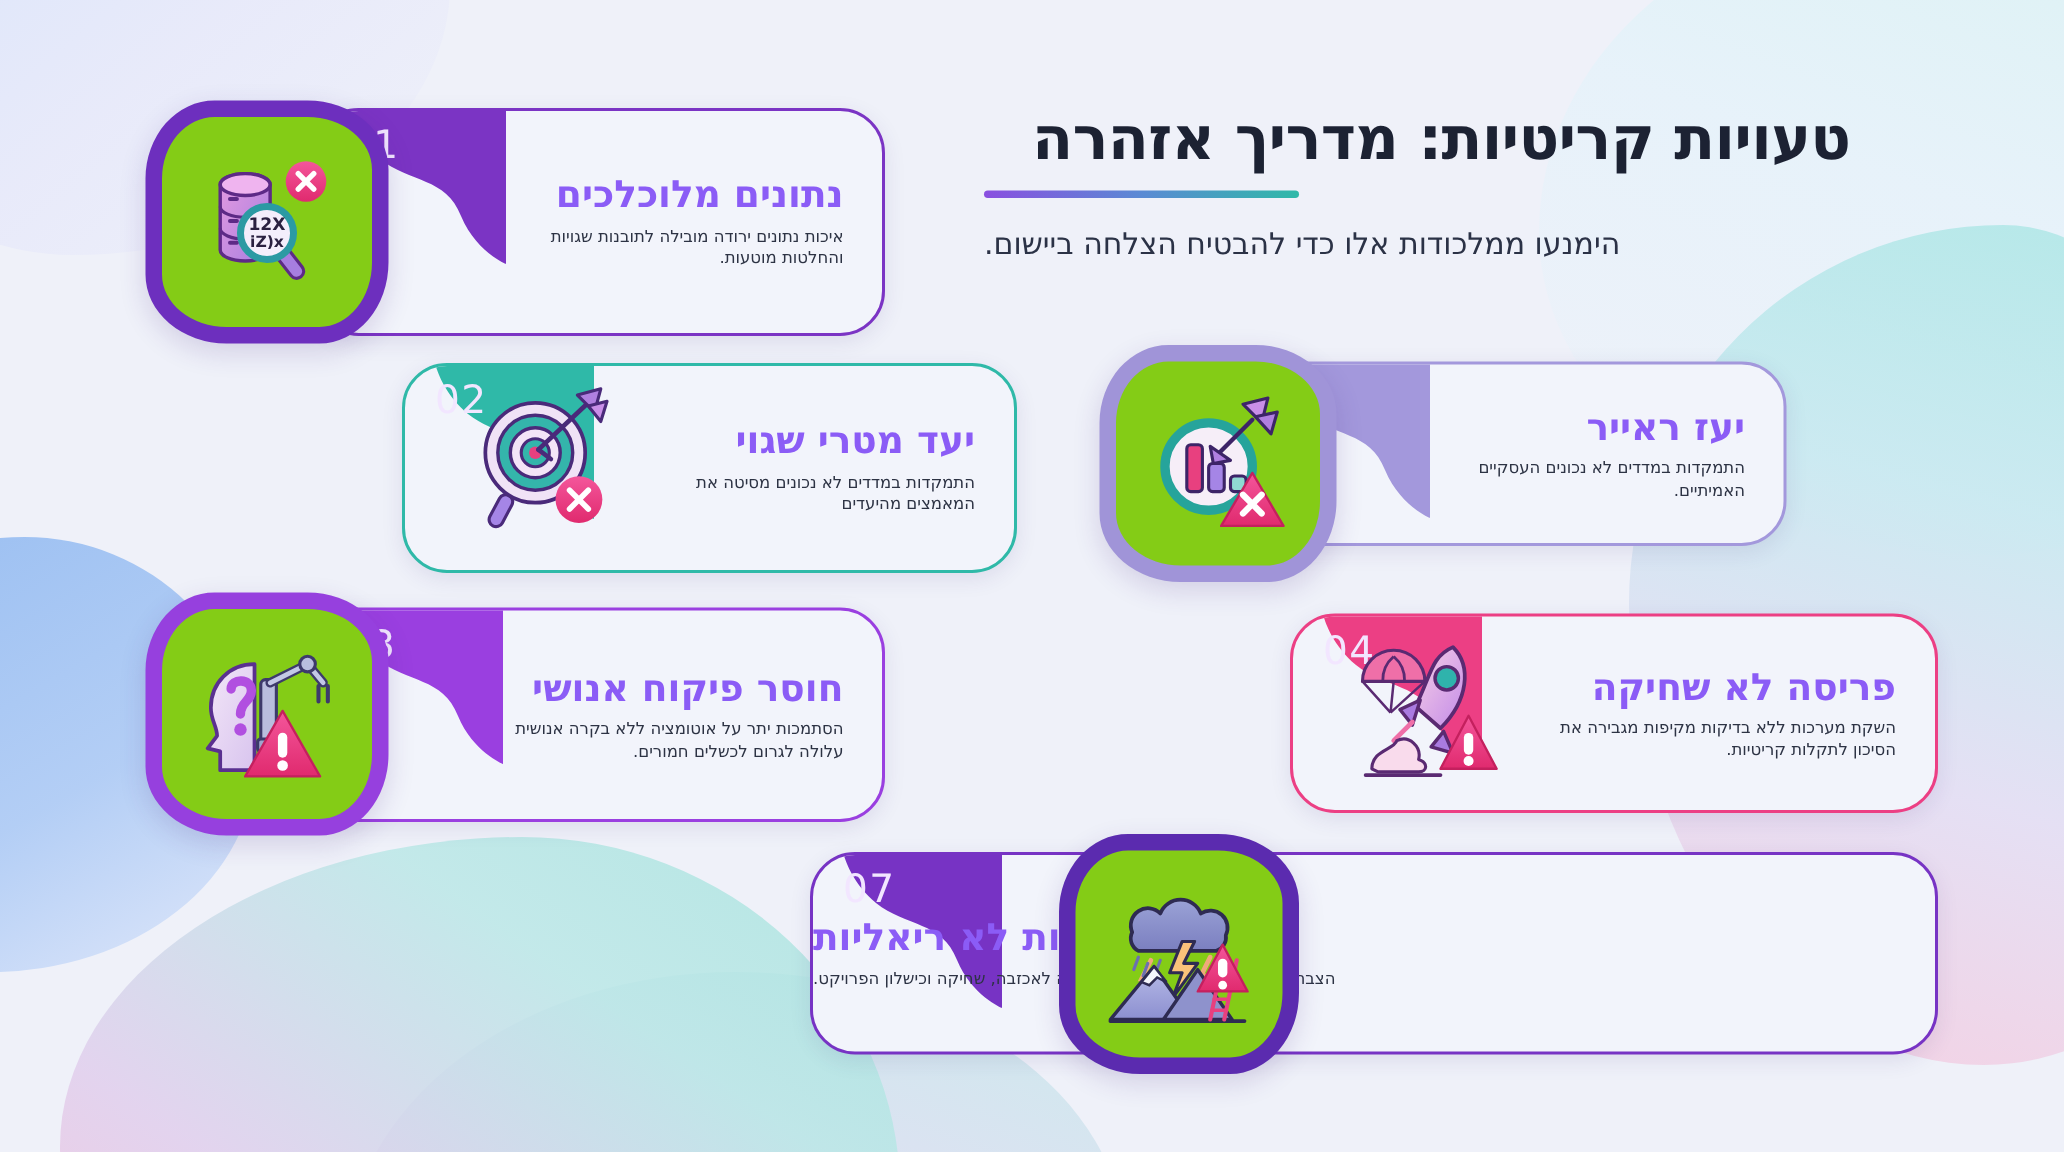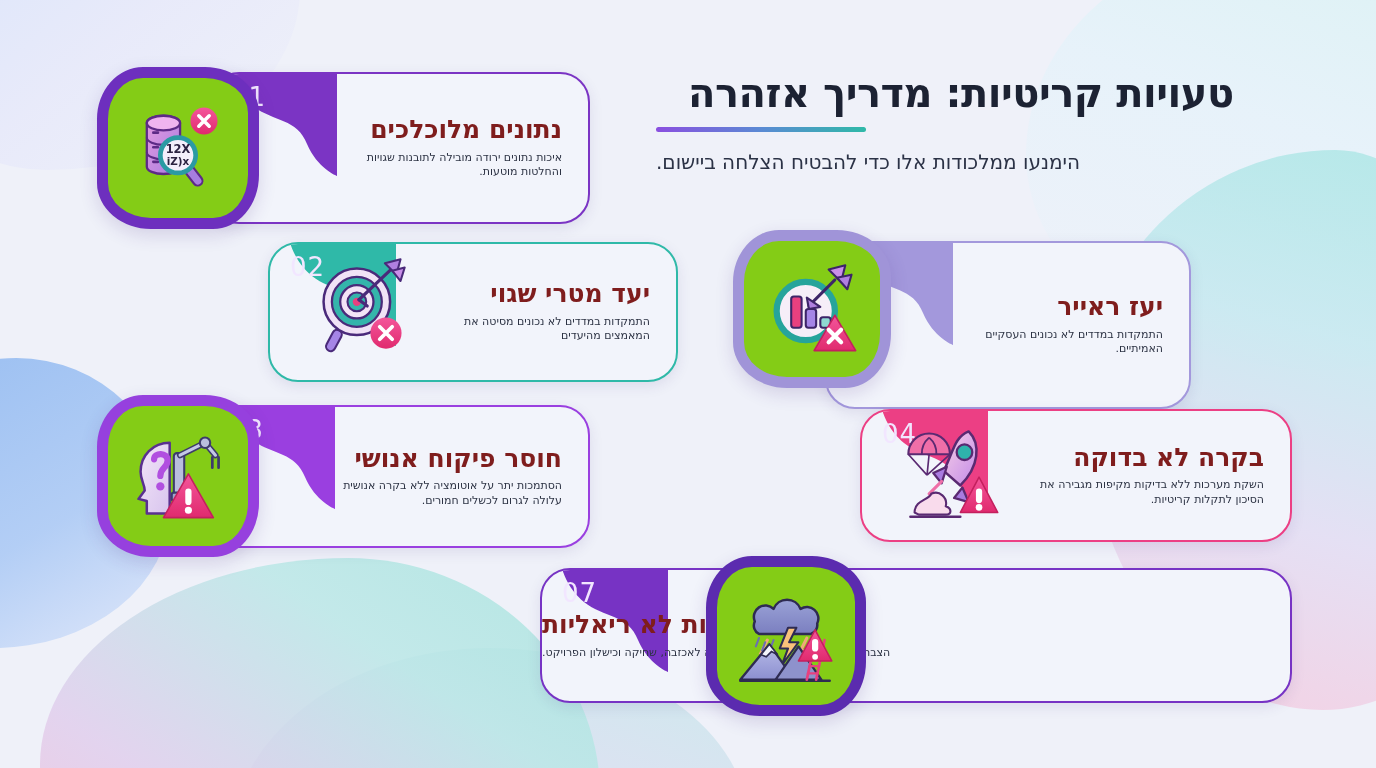--- a/index.html
+++ b/index.html
@@ -111,21 +111,21 @@
     letter-spacing: 1px; z-index: 3; direction: ltr;
   }
 
   .card-text {
     position: absolute; inset: 0;
     display: flex; flex-direction: column; justify-content: center;
     padding: 10px 26px 10px 120px;
     text-align: right;
   }
   .card-title {
-    font-size: 25px; font-weight: 700; color: #7f1d1d;
+    font-size: 25px; font-weight: 700; color: #8b5cf6;
     line-height: 1.15; margin-bottom: 6px;
   }
   .card-desc {
     font-size: 11px; color: #2d3344; line-height: 1.32;
   }
 
   
   .icon-holder {
     position: absolute; z-index: 6;
     width: 162px; height: 162px;
@@ -145,21 +145,21 @@
   #card-1 { left: 97px;  top: 72px;  width: 493px; height: 152px; }
   #card-1 .card-body { margin-left: 112px; width: 381px; }
   #card-1 .icon-holder { left: 0px; top: -5px; }
 
   #card-2 { left: 268px; top: 242px; width: 410px; height: 140px; }
   #card-2 .card-body { margin-left: 0; width: 410px; }
   #card-2 .icon-holder { left: 18px; top: -11px; width: 150px; height: 150px; }
   #card-2 .icon-ring { border: none; background: transparent; box-shadow: none; }
   #card-2 .card-text { padding-left: 150px; padding-right: 26px; }
 
-  #card-3r { left: 733px; top: 241px; width: 458px; height: 168px; }
+  #card-3r { left: 733px; top: 241px; width: 458px; height: 123px; }
   #card-3r .card-body { margin-left: 92px; width: 366px; }
   #card-3r .icon-holder { left: 0px; top: -11px; width: 158px; height: 158px; }
 
   #card-3l { left: 97px;  top: 405px; width: 493px; height: 143px; }
   #card-3l .card-body { margin-left: 110px; width: 383px; }
   #card-3l .icon-holder { left: 0px; top: -10px; }
 
   #card-4 { left: 860px; top: 409px; width: 432px; height: 133px; }
   #card-4 .card-body { margin-left: 0; width: 505px; }
   #card-4 .icon-holder { left: 16px; top: -12px; width: 152px; height: 152px; }
@@ -340,21 +340,21 @@
       </svg>
     </div>
   </div>
 </div>
 
 <div class="card" id="card-4" style="--accent:#EC3F84; --ring:#EC3F84;">
   <div class="card-body">
     <div class="badge-wave"></div>
     <div class="badge-num">04</div>
     <div class="card-text">
-      <div class="card-title">בקרה לא בדוקה</div>
+      <div class="card-title">פריסה לא שחיקה</div>
       <div class="card-desc">השקת מערכות ללא בדיקות מקיפות מגבירה את הסיכון לתקלות קריטיות.</div>
     </div>
   </div>
   <div class="icon-holder">
     <div class="icon-ring">
       <svg viewBox="0 0 100 100">
         <defs>
           <linearGradient id="g5a" x1="0" y1="0" x2="1" y2="1">
             <stop offset="0" stop-color="#f8d0e6"></stop>
               <stop offset="1" stop-color="#c28ae8"></stop>

